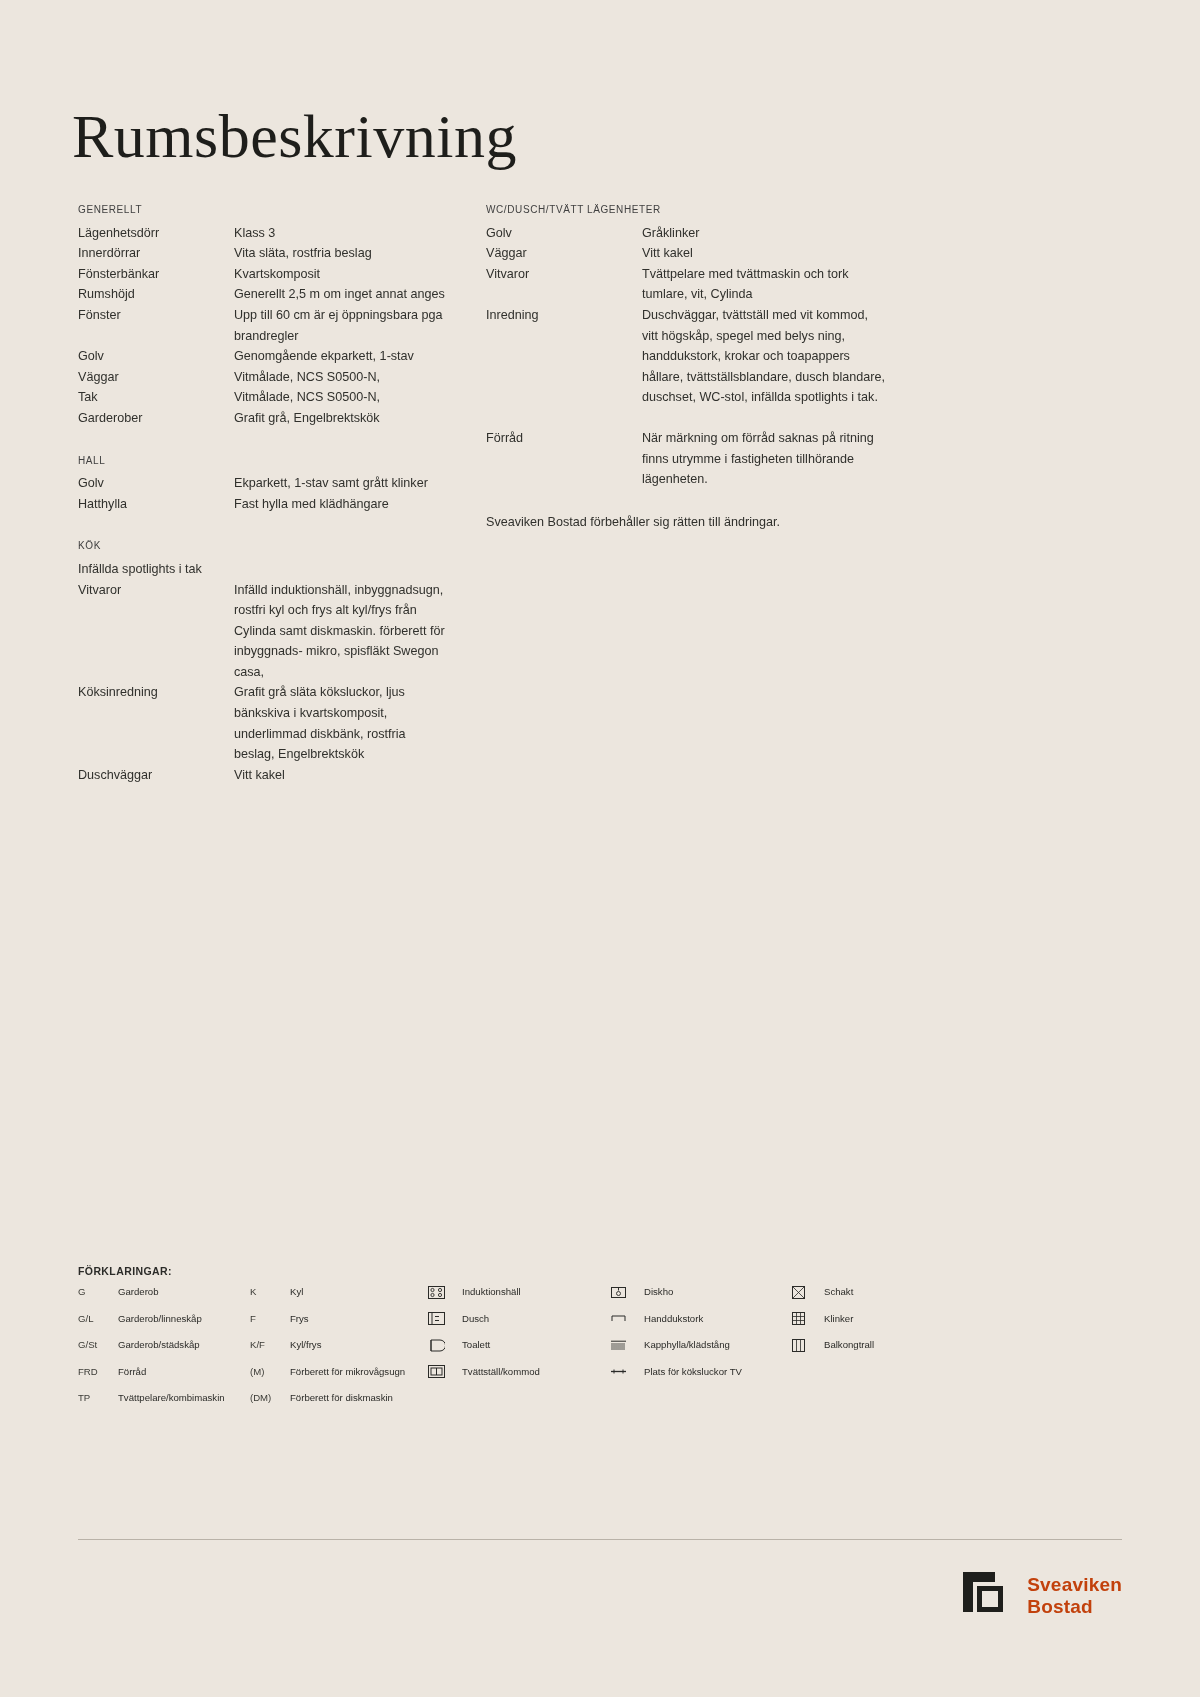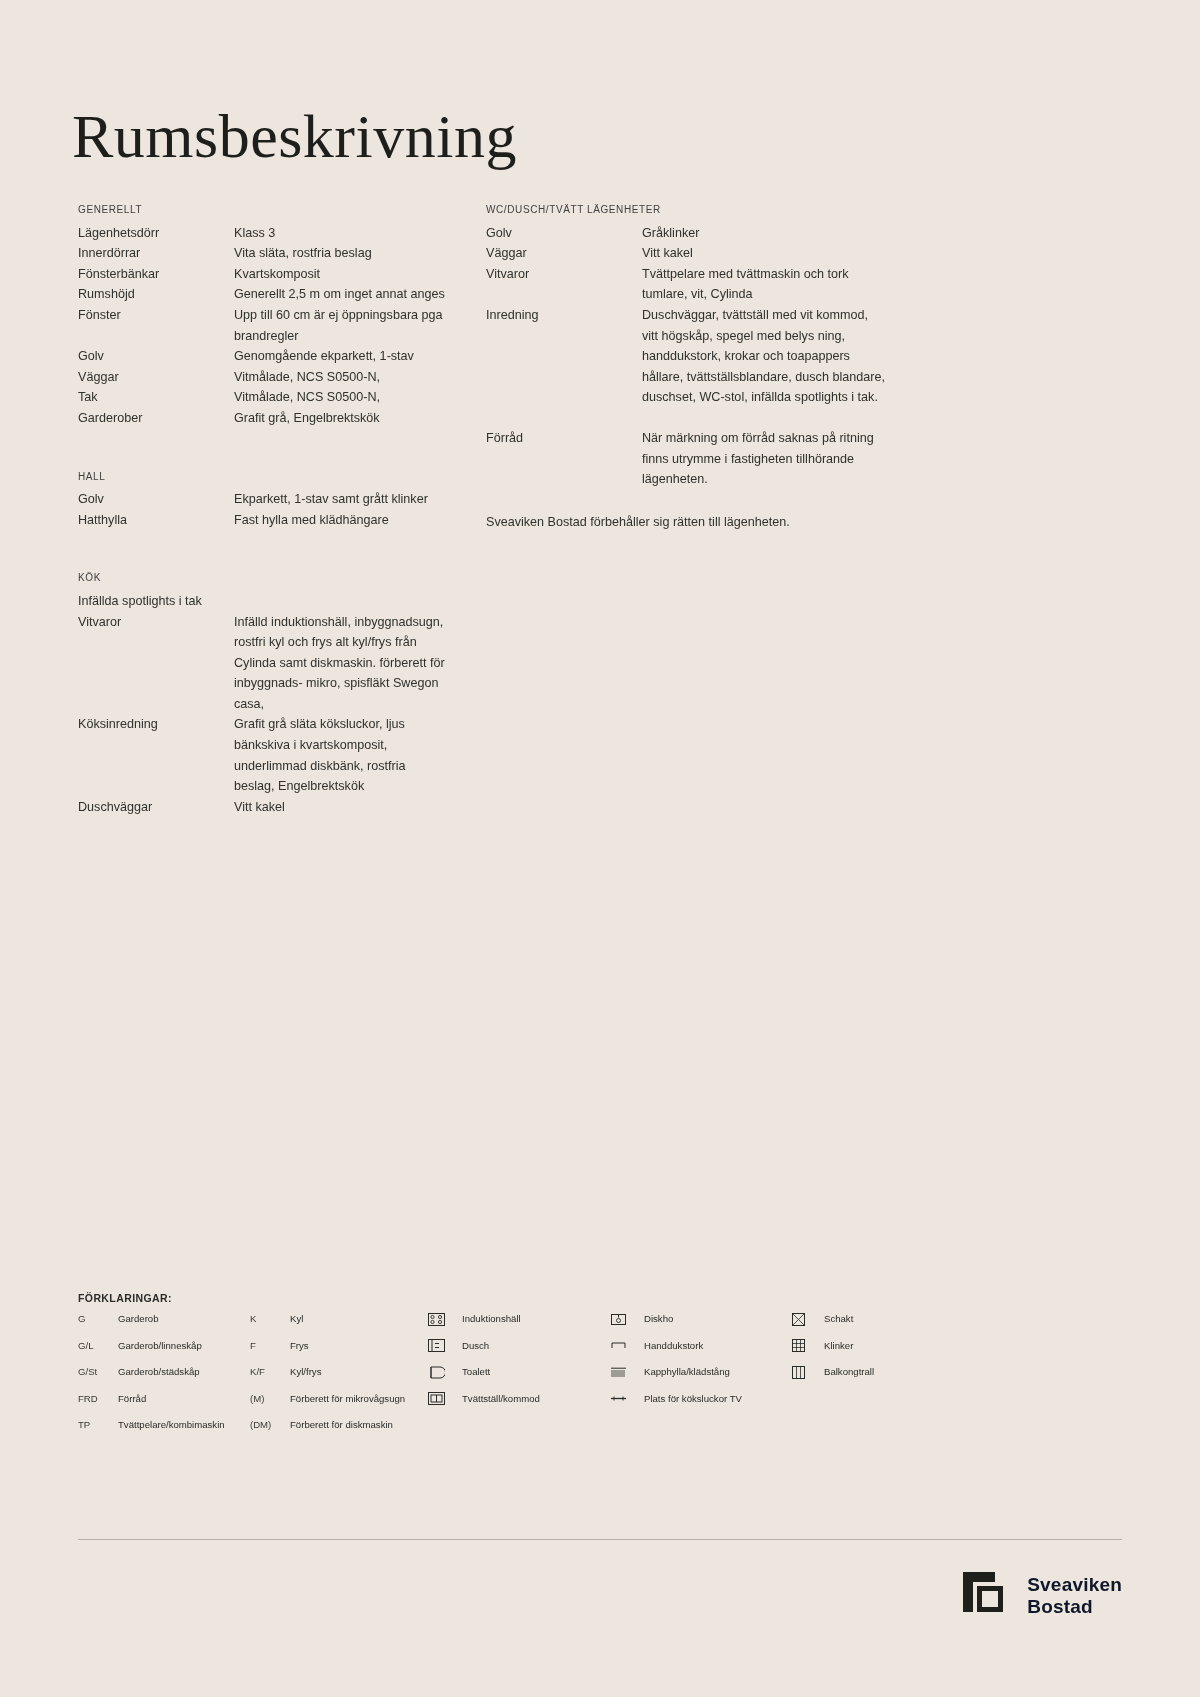--- a/index.html
+++ b/index.html
@@ -41,21 +41,21 @@
   }
   .col-left  { left: 78px;  width: 370px; }
   .col-right { left: 486px; width: 400px; }
 
   .section-head {
     font-size: 10px;
     letter-spacing: 0.6px;
     margin-bottom: 2px;
     color: #404040;
   }
-  .gap-top { margin-top: 38px; }
+  .gap-top { margin-top: 22px; }
 
   .rows { display: block; }
   .row {
     display: flex;
     align-items: flex-start;
   }
   .row .k {
     width: 140px;
     flex: 0 0 140px;
     padding-right: 16px;
@@ -75,21 +75,20 @@
     left: 78px;
     top: 1265px;
     width: 1044px;
     color: #2b2b28;
   }
   .legend-title {
     font-size: 10.5px;
     letter-spacing: 0.4px;
     font-weight: 600;
     margin-bottom: 8px;
-    margin-top: 27px;
   }
   .legend-note {
     font-size: 9.6px;
     line-height: 12.6px;
     width: 230px;
     margin-bottom: 24px;
   }
   .legend-cols {
     display: flex;
     gap: 0;
@@ -141,21 +140,21 @@
     display: flex;
     align-items: center;
     gap: 14px;
   }
   .brand-mark { width: 52px; height: 52px; }
   .brand-text {
     font-family: "Liberation Sans", sans-serif;
     font-weight: 700;
     font-size: 19px;
     line-height: 22px;
-    color: #0f172a;
+    color: #c2410c;
     letter-spacing: 0.2px;
   }
 </style>
 </head>
 <body>
 
 <div class="page">
 
   <h1 class="title">Rumsbeskrivning</h1>
 
@@ -258,21 +257,21 @@
         </div>
         <div class="row">
           <div class="k">Inredning</div>
           <div class="v">Duschväggar, tvättställ med vit kommod, vitt högskåp, spegel med belys ning, handdukstork, krokar och toapappers hållare, tvättställsblandare, dusch blandare, duschset, WC-stol, infällda spotlights i tak.</div>
         </div>
         <div class="row" style="margin-top:20px;">
           <div class="k">Förråd</div>
           <div class="v">När märkning om förråd saknas på ritning finns utrymme i fastigheten tillhörande lägenheten.</div>
         </div>
       </div>
-      <div class="note">Sveaviken Bostad förbehåller sig rätten till lägenheten.</div>
+      <div class="note">Sveaviken Bostad förbehåller sig rätten till ändringar.</div>
     </div>
   </div>
 
   <div class="legend">
     <div class="legend-title">FÖRKLARINGAR:</div>
 
     <div class="legend-cols">
 
       <div class="lg-col c1">
         <div class="lg-item">

